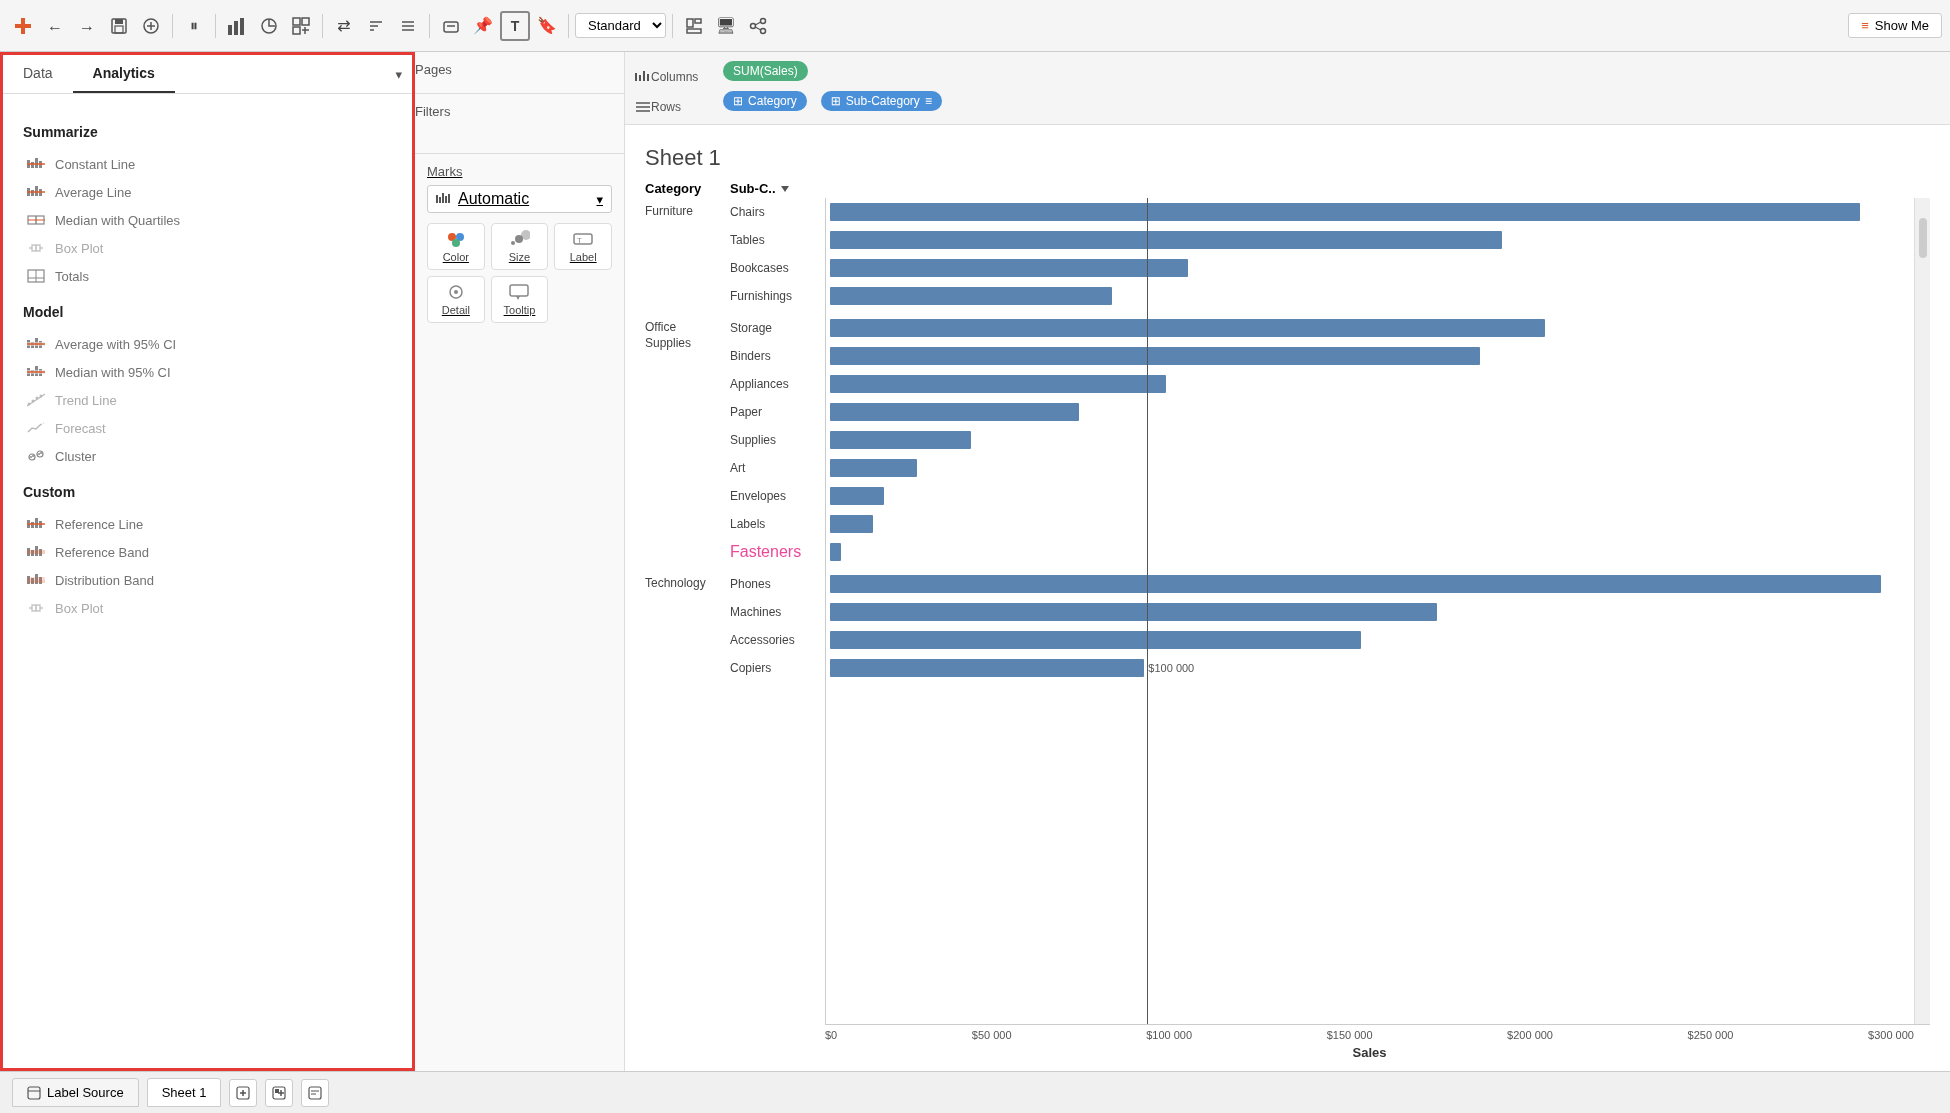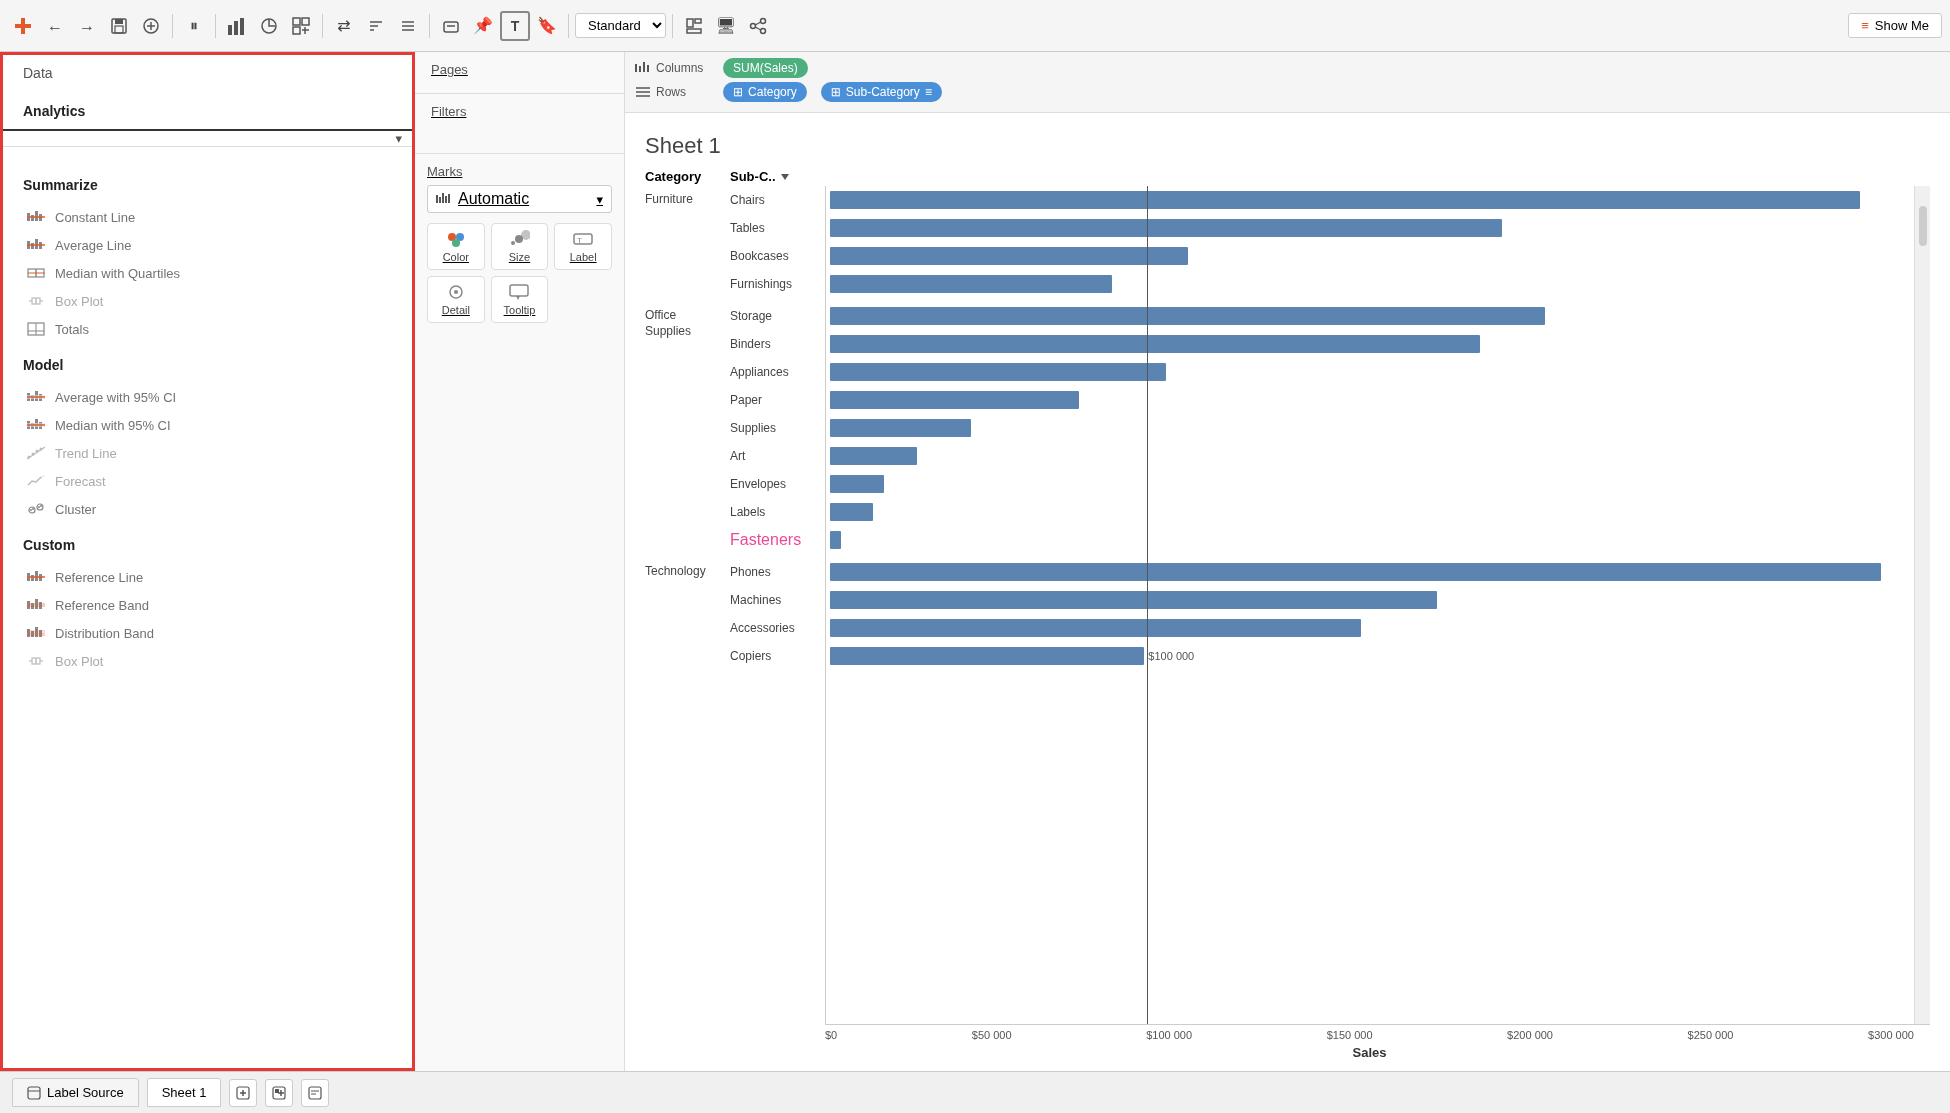--- a/index.html
+++ b/index.html
@@ -54,21 +54,20 @@
     
     .left-panel {
       width: 415px;
       border: 3px solid #e53935;
       background: #fff;
       overflow-y: auto;
     }
     .tab-bar {
       display: flex;
       border-bottom: 1px solid #ddd;
-      flex-direction: column;
     }
     .tab {
       padding: 10px 20px;
       cursor: pointer;
       font-size: 14px;
       color: #555;
       border-bottom: 2px solid transparent;
     }
     .tab.active {
       font-weight: 600;
@@ -108,23 +107,22 @@
 
     
     .center-panel {
       width: 210px;
       background: #f9f9f9;
       border-right: 1px solid #ddd;
       display: flex;
       flex-direction: column;
     }
     .panel-section {
-      padding: 10px 16px;
+      padding: 10px 0;
       border-bottom: 1px solid #ddd;
-      text-decoration: underline;
     }
     .panel-section-title {
       font-size: 13px;
       color: #555;
       margin-bottom: 6px;
     }
     .marks-section { padding: 10px 12px; text-decoration: underline; }
     .marks-dropdown {
       display: flex; align-items: center;
       border: 1px solid #ccc;
@@ -163,23 +161,24 @@
     .shelf-area {
       padding: 6px 10px;
       border-bottom: 1px solid #ddd;
       background: #f5f5f5;
     }
     .shelf-row {
       display: flex; align-items: center; gap: 8px;
       margin-bottom: 4px;
     }
     .shelf-label {
-      display: flex; align-items: center; gap: 5px;
+      display: flex; align-items: center; 
       font-size: 12px; color: #555;
       width: 80px;
+      margin-top: 12px;
     }
     .shelf-pill {
       background: #4caf7d;
       color: #fff;
       padding: 3px 10px;
       border-radius: 12px;
       font-size: 12px;
       cursor: pointer;
     }
     .shelf-pill.blue-outline {

